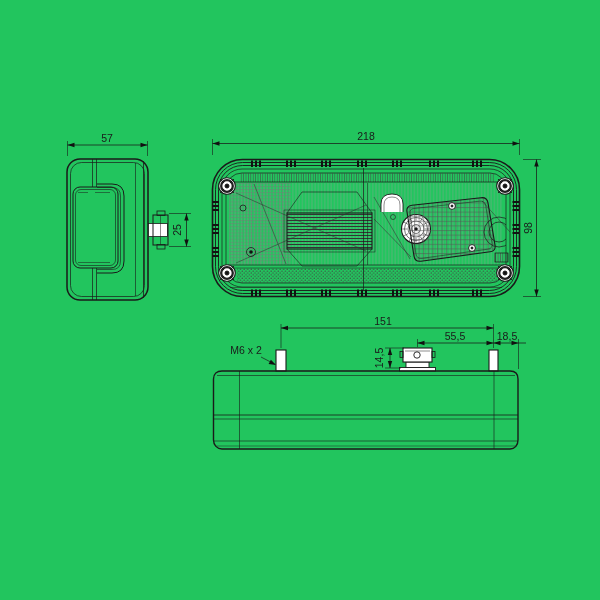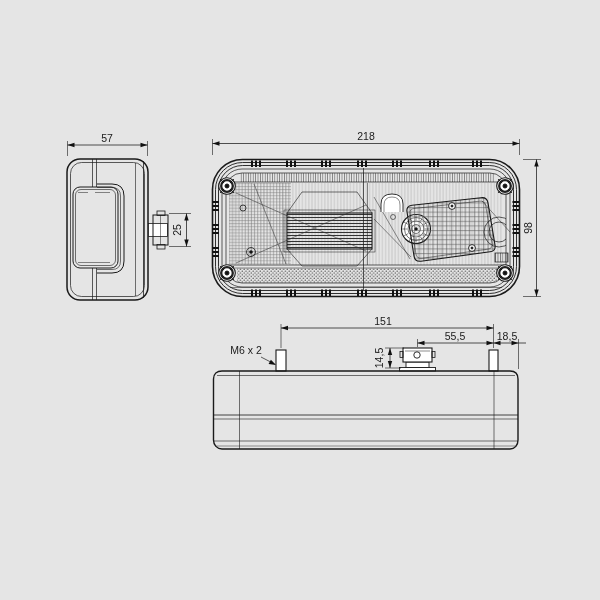--- a/index.html
+++ b/index.html
@@ -1,16 +1,16 @@
 <!DOCTYPE html>
 <html><head>
 <meta charset="utf-8">
 <style>
   html,body{margin:0;padding:0;background:#ffffff;}
-  .canvas{position:relative;width:600px;height:600px;background:#e5e5e5;overflow:hidden;
+  .canvas{position:relative;width:600px;height:600px;background:#22c55e;overflow:hidden;
           font-family:"Liberation Sans", sans-serif;}
   svg text{font-family:"Liberation Sans", sans-serif;font-size:10.5px;fill:#1a1a1a;}
 </style>
 </head>
 <body>
 
 <div class="canvas">
 <svg width="600" height="600" viewBox="0 0 600 600">
   <defs>
     <pattern id="pv" width="3.2" height="6" patternUnits="userSpaceOnUse">

